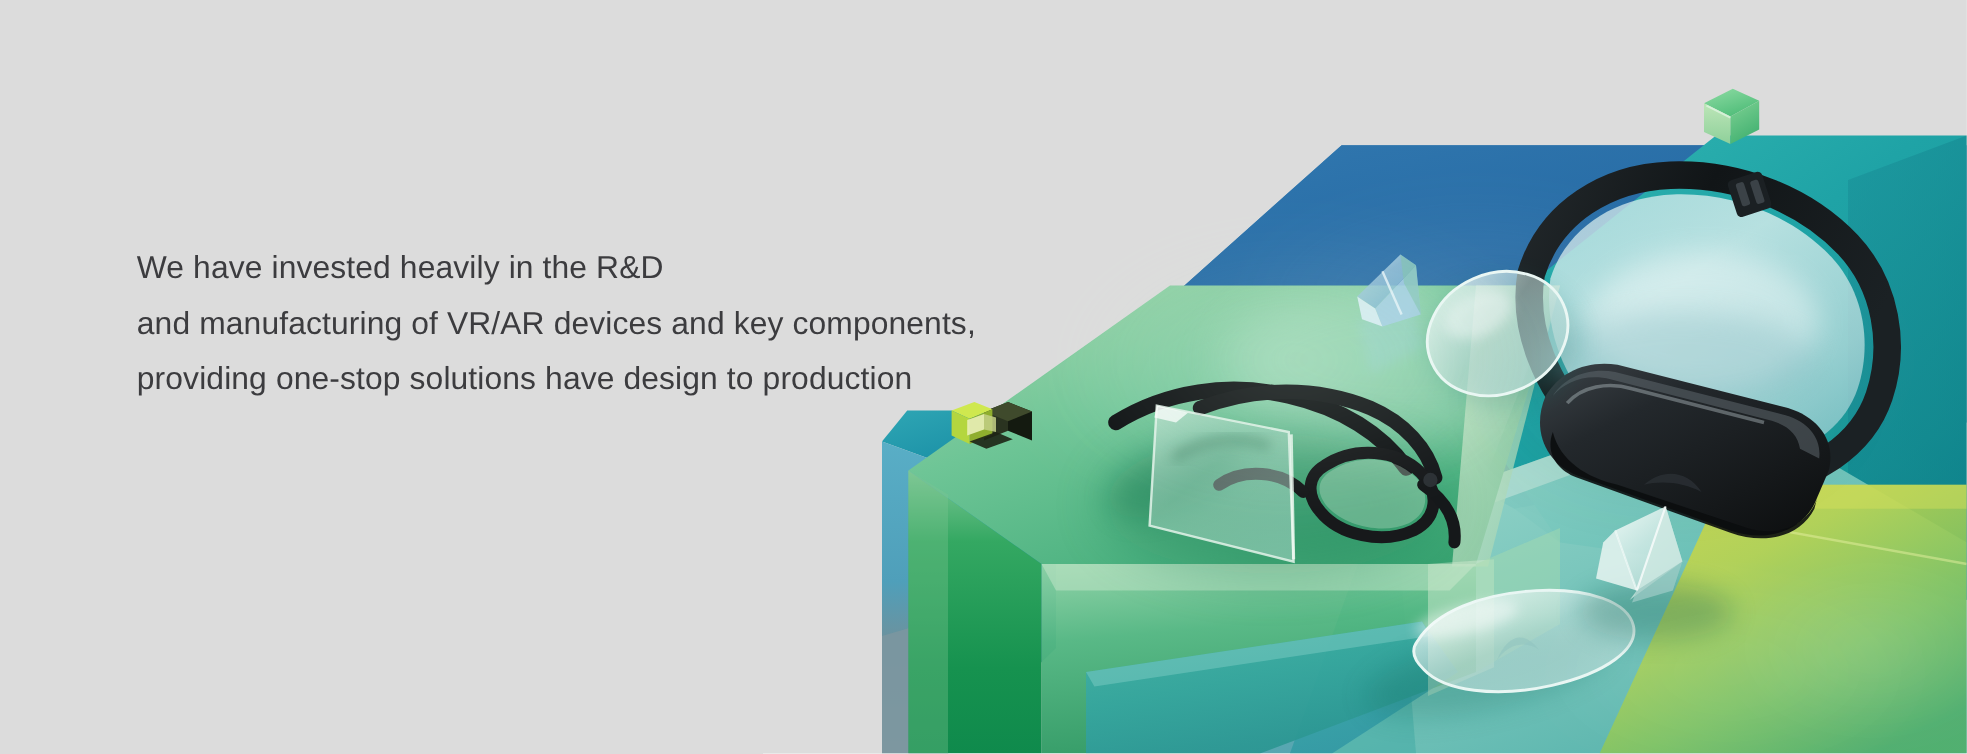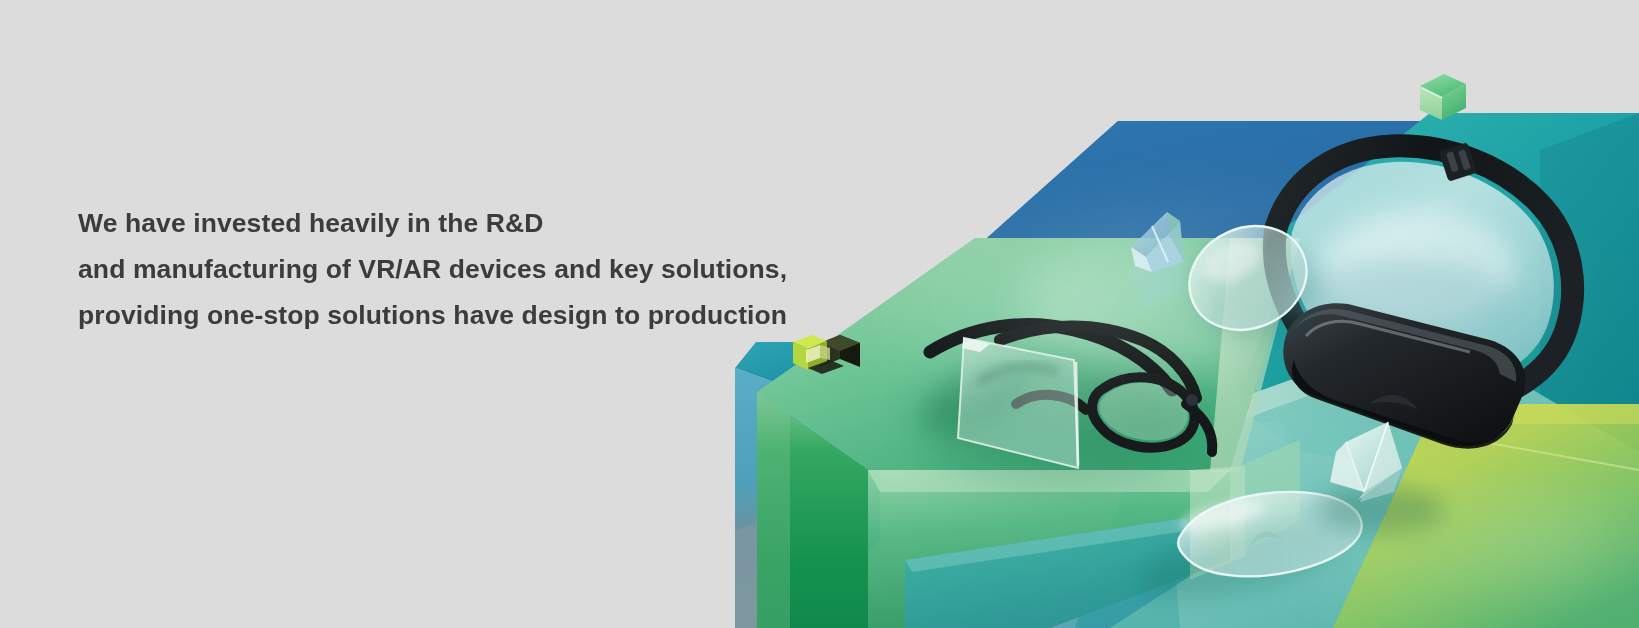--- a/index.html
+++ b/index.html
@@ -17,21 +17,22 @@
   .copy{
     position:absolute;left:78px;top:200px;
     z-index:40;
   }
   .copy-line{
     font-size:26.5px;
     letter-spacing:.1px;
     line-height:46px;
     color:#3c3c3f;
     white-space:nowrap;
-    font-weight:700;
+    font-weight:400;
+    margin-left:36px;
   }
 
   
   .art{
     position:absolute;left:0;top:0;width:1639px;height:628px;
     z-index:10;pointer-events:none;
   }
   .art svg{display:block;width:1639px;height:628px;}
 
   
@@ -474,17 +475,17 @@
           <ellipse cx="1080" cy="300" rx="210" ry="120" fill="url(#gSoftGlowA)" opacity="0.3" filter="url(#blurL)"></ellipse>
           <ellipse cx="1440" cy="560" rx="180" ry="90" fill="url(#gSoftGlowB)" opacity="0.22" filter="url(#blurL)"></ellipse>
         </g>
 
       </g>
     </svg>
   </div>
 
   <div class="copy">
     <div class="copy-line" style="color: rgb(60, 60, 63);">We have invested heavily in the R&amp;D</div>
-    <div class="copy-line" style="color: rgb(60, 60, 63);">and manufacturing of VR/AR devices and key solutions,</div>
+    <div class="copy-line" style="color: rgb(60, 60, 63);">and manufacturing of VR/AR devices and key components,</div>
     <div class="copy-line" style="color: rgb(60, 60, 63);">providing one-stop solutions have design to production</div>
   </div>
 
 </div>
 
 </body></html>

